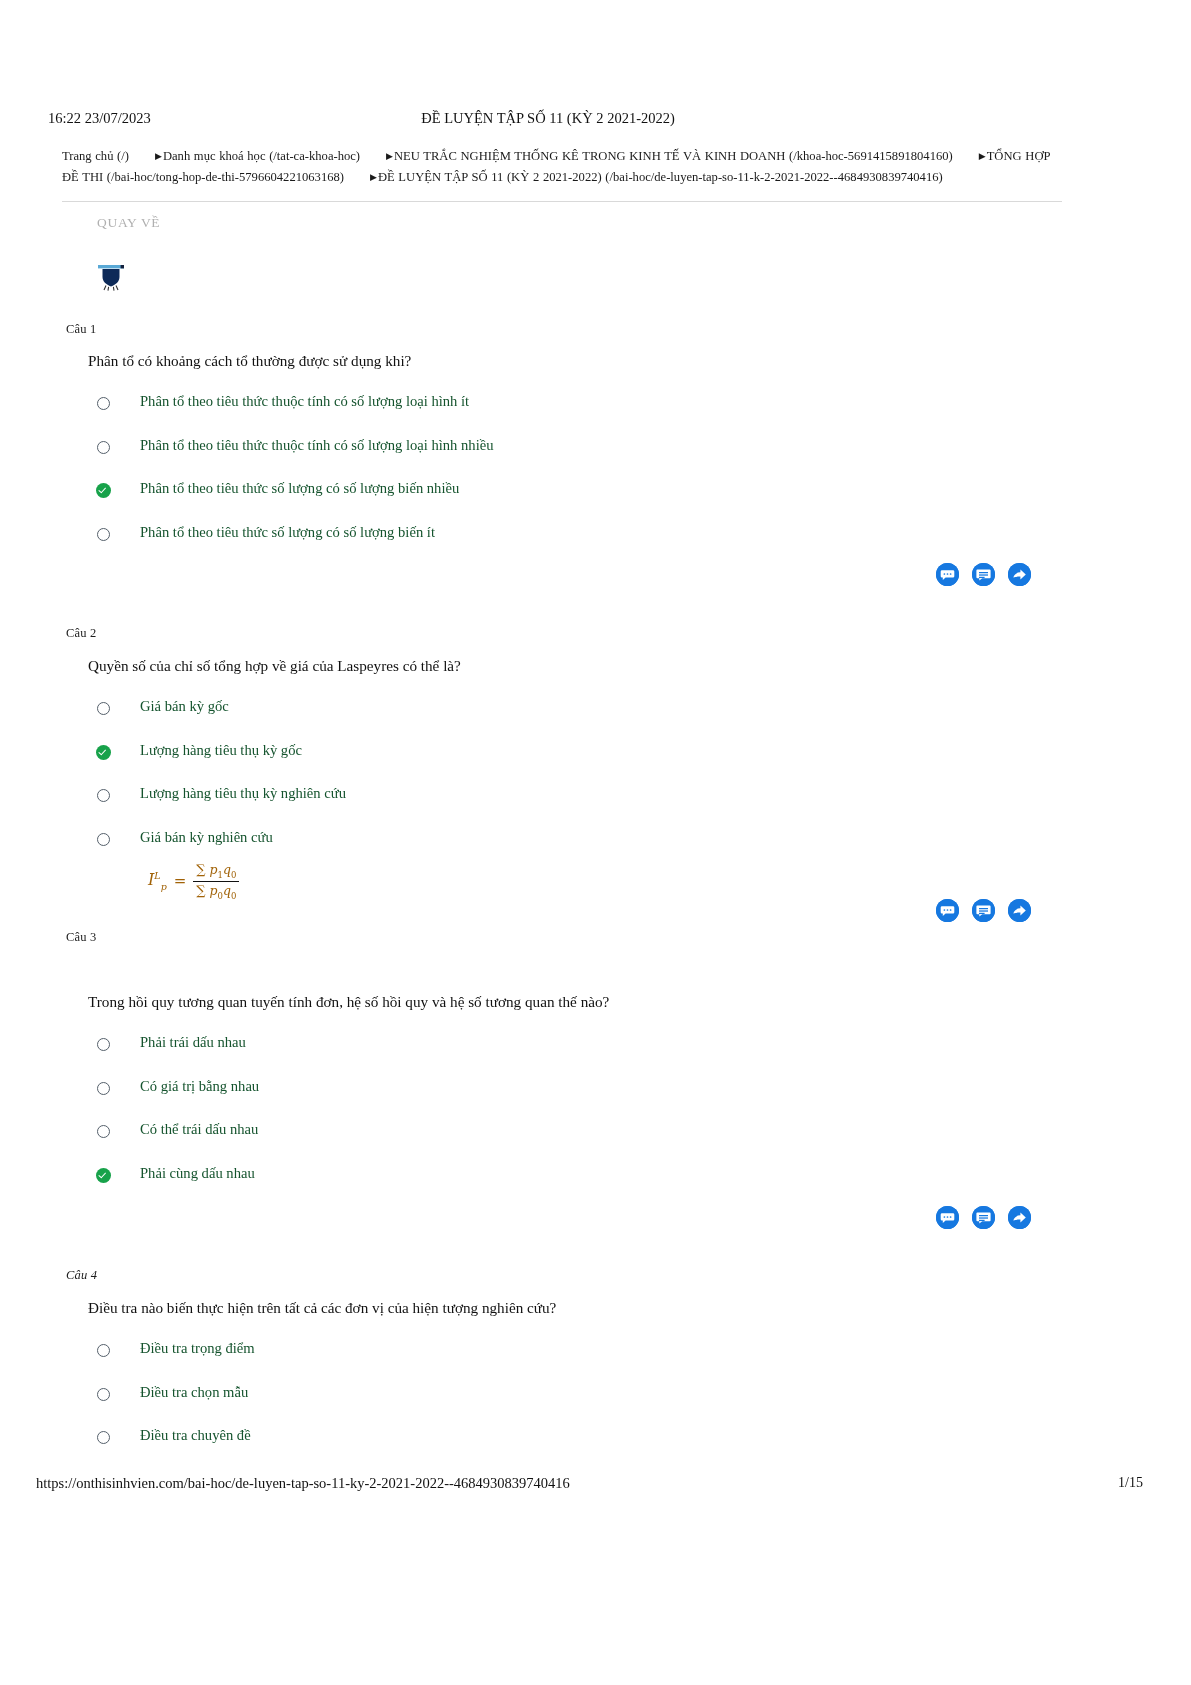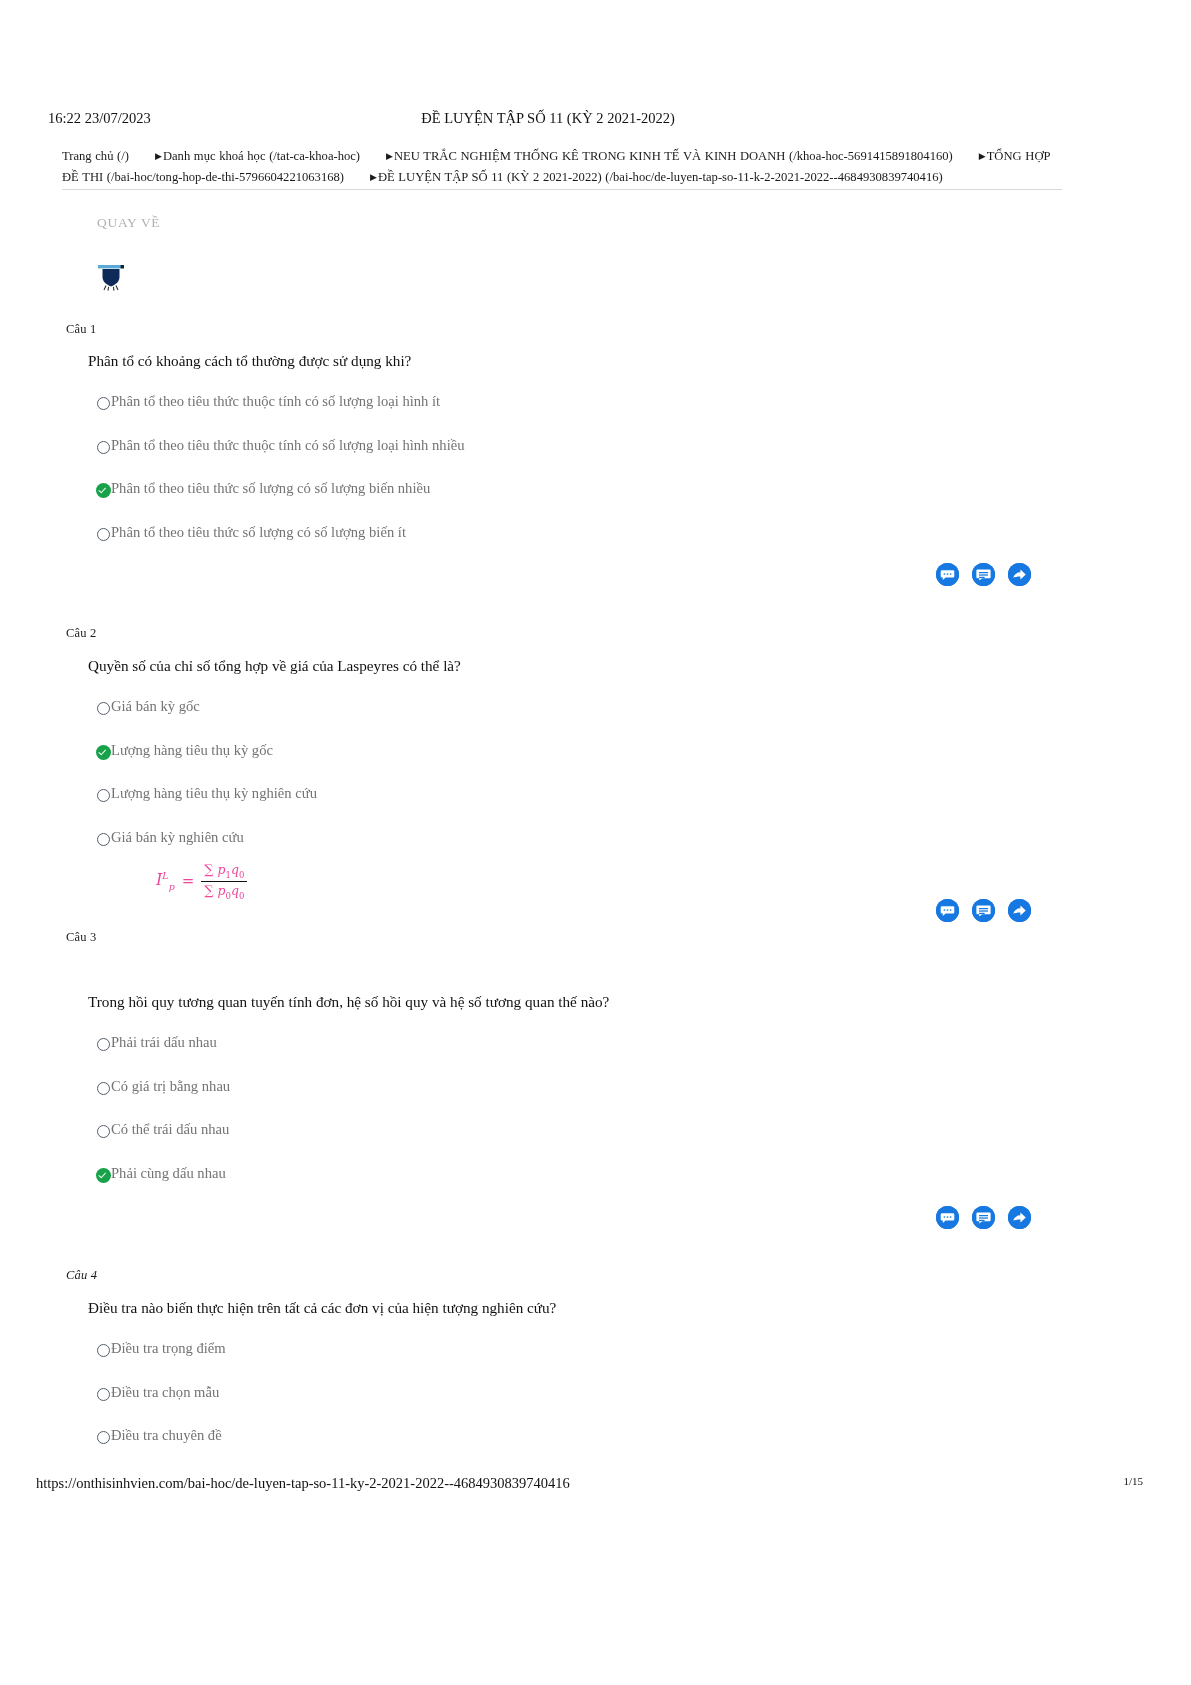--- a/index.html
+++ b/index.html
@@ -46,21 +46,21 @@
     text-align: center;
   }
 
   
   .breadcrumb-wrap {
     position: absolute;
     left: 62px;
     top: 146px;
     width: 1000px;
     border-bottom: 1px solid #d9d9d9;
-    padding-bottom: 1px;
+    padding-bottom: 13px;
   }
   .breadcrumb {
     font-size: 12.6px;
     line-height: 21px;
     color: #1a1a1a;
     word-spacing: 0.5px;
   }
   .crumb {
     display: inline;
     white-space: normal;
@@ -146,34 +146,34 @@
     left: 4px;
     top: 3.2px;
     width: 3.4px;
     height: 6.4px;
     border: solid #ffffff;
     border-width: 0 1.7px 1.7px 0;
     transform: rotate(42deg);
   }
   .opt-text {
     position: absolute;
-    left: 23px;
+    left: 52px;
     top: -1px;
     font-size: 14.6px;
-    color: #737373;
+    color: #14532d;
     white-space: nowrap;
   }
 
   
   .formula {
     position: absolute;
-    left: 156px;
+    left: 148px;
     font-family: "DejaVu Serif", "Liberation Serif", serif;
     font-size: 15px;
-    color: #ec4899;
+    color: #a16207;
     display: flex;
     align-items: center;
   }
   .formula .lhs {
     font-style: italic;
     position: relative;
     margin-right: 7px;
     font-size: 16px;
   }
   .formula .lhs .sup {
@@ -231,21 +231,21 @@
     position: absolute;
     left: 36px;
     top: 1475px;
     font-size: 14.5px;
     color: #111;
   }
   .footer-page {
     position: absolute;
     right: 48px;
     top: 1475px;
-    font-size: 11px;
+    font-size: 14px;
     color: #111;
   }
   .bottom-sliver {
     position: absolute;
     left: 0;
     top: 1676px;
     width: 1191px;
     height: 9px;
     overflow: hidden;
     text-align: center;

